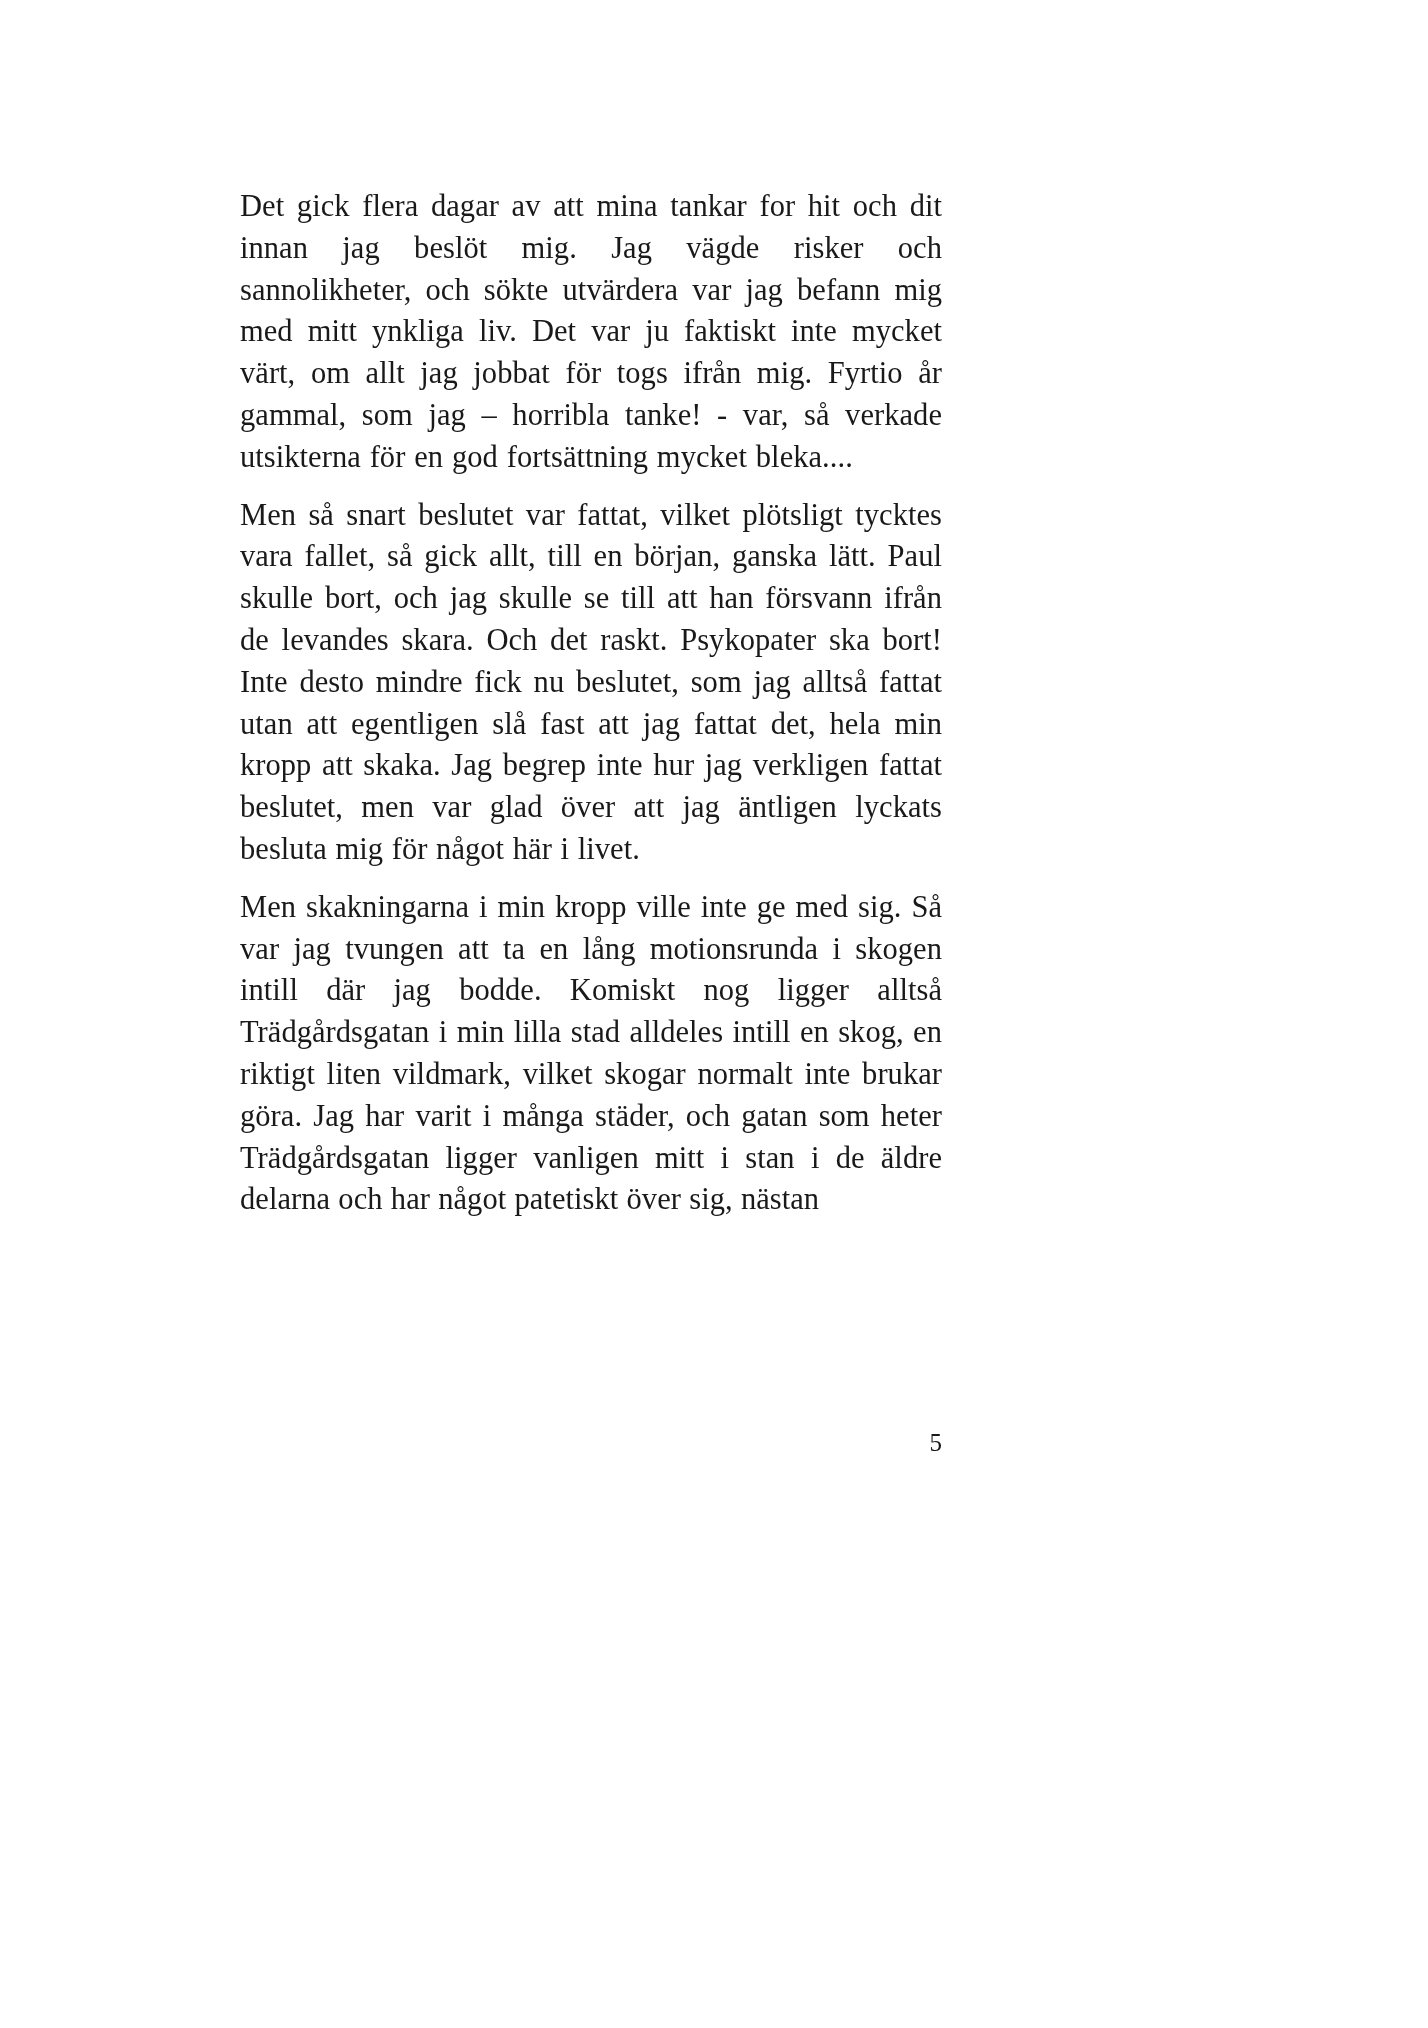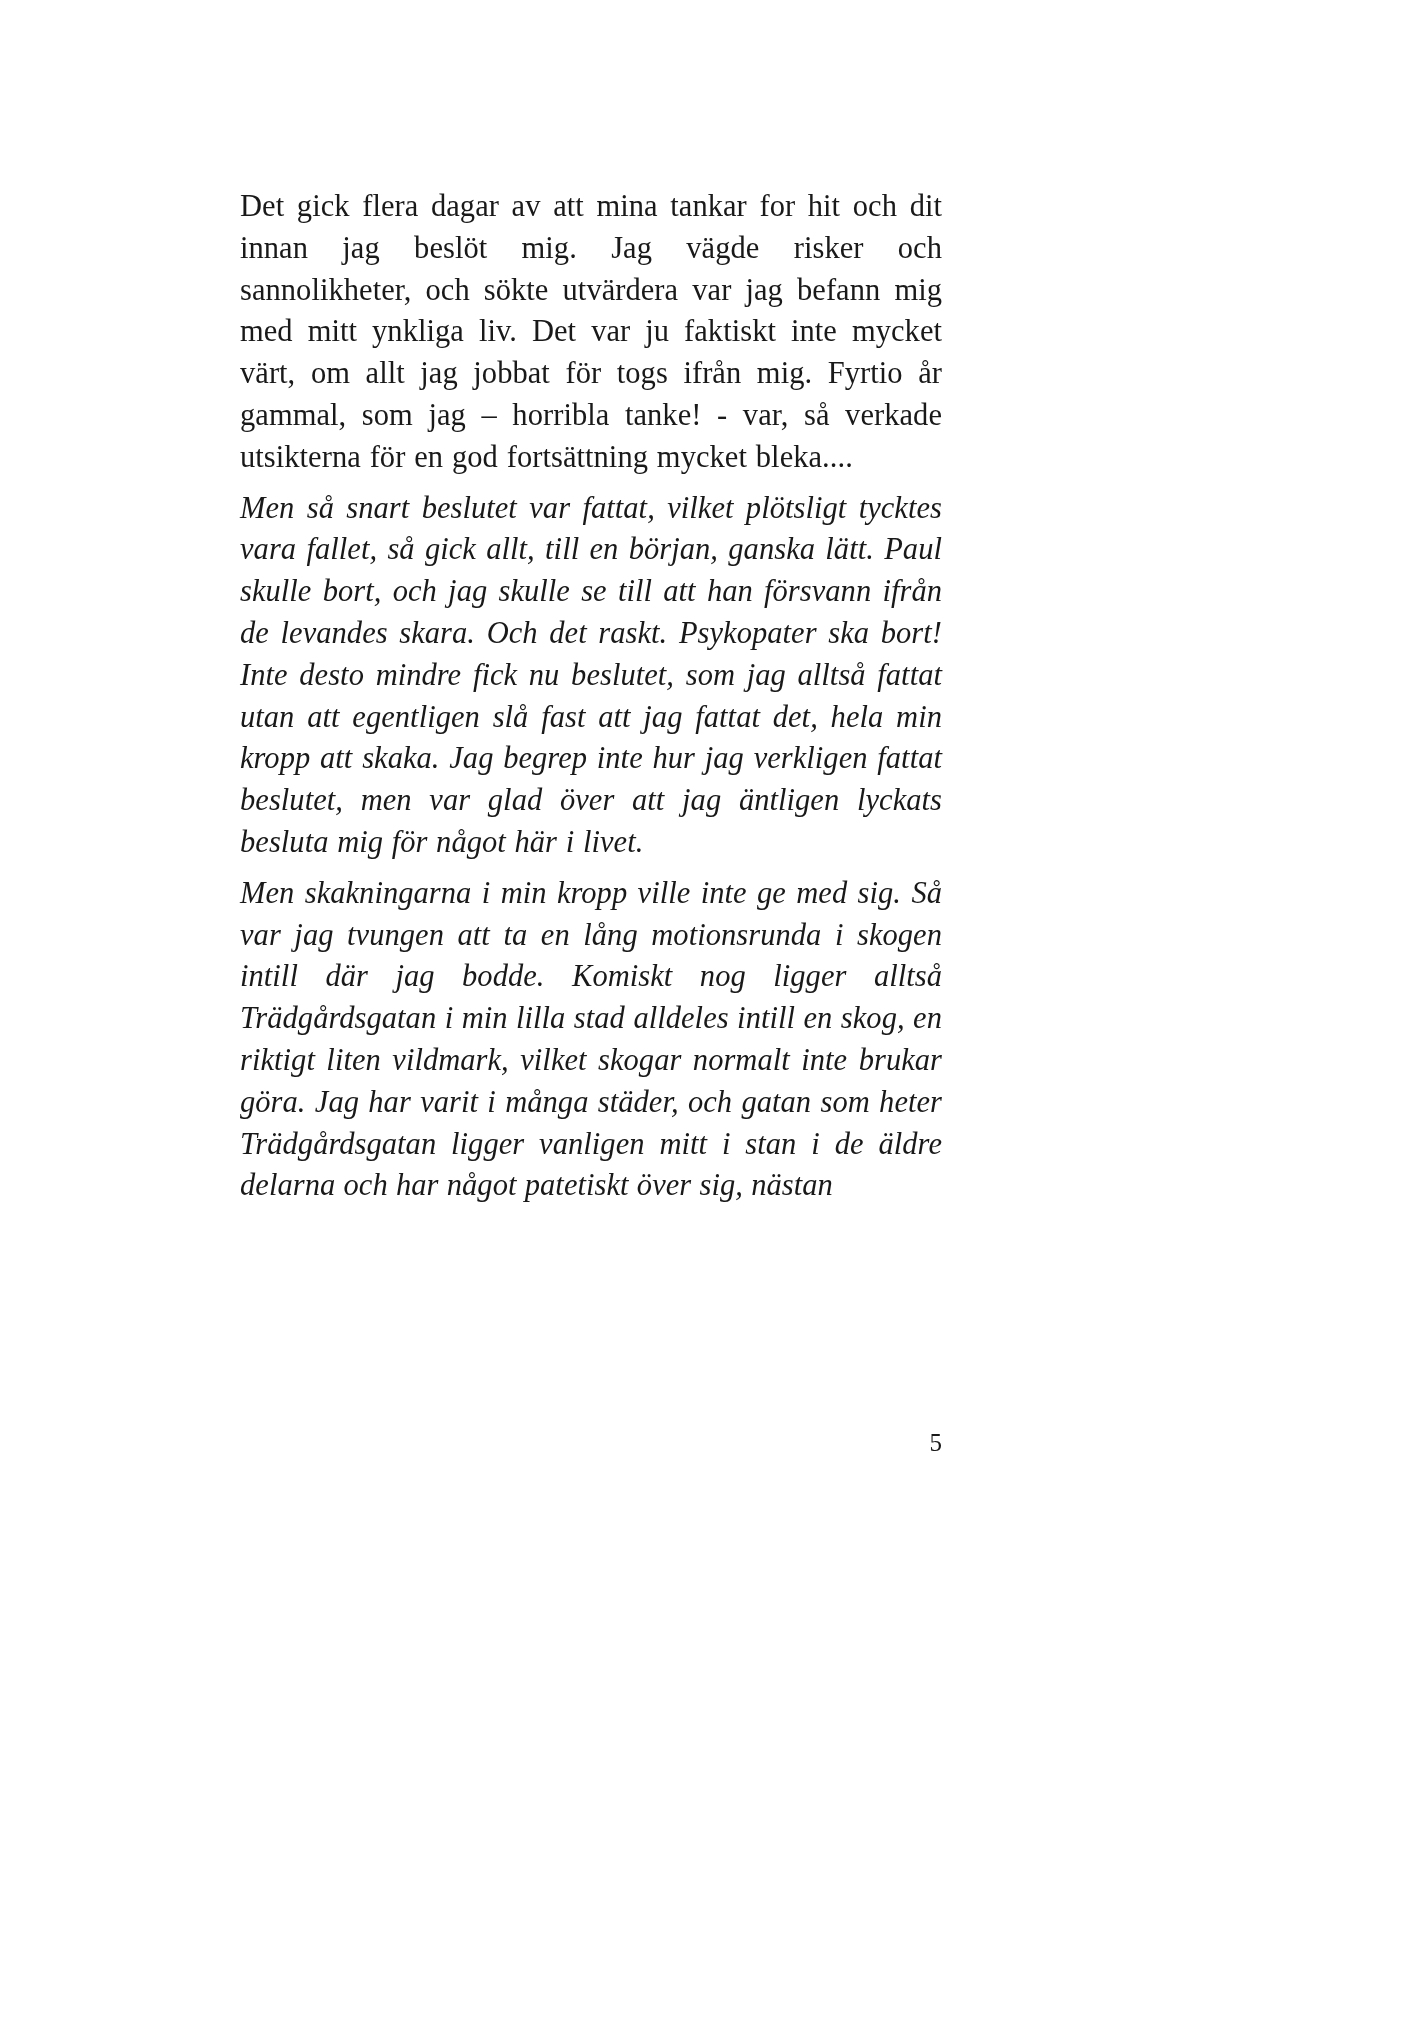--- a/index.html
+++ b/index.html
@@ -37,22 +37,21 @@
     text-align-last: left;
     font-size: 30.5px;
     line-height: 41.8px;
     letter-spacing: 0.05px;
     word-spacing: 0.2px;
     hyphens: none;
     -webkit-hyphens: none;
   }
 
   .para + .para {
-    margin-top: 9px;
-    font-style: italic;
+    margin-top: 16px;
   }
 
   .para.p1 { word-spacing: 1.2px; }
   .para.p2 { word-spacing: 1.0px; }
   .para.p3 { word-spacing: 0.6px; }
 
   .page-number {
     position: absolute;
     left: 0;
     top: 1428px;

